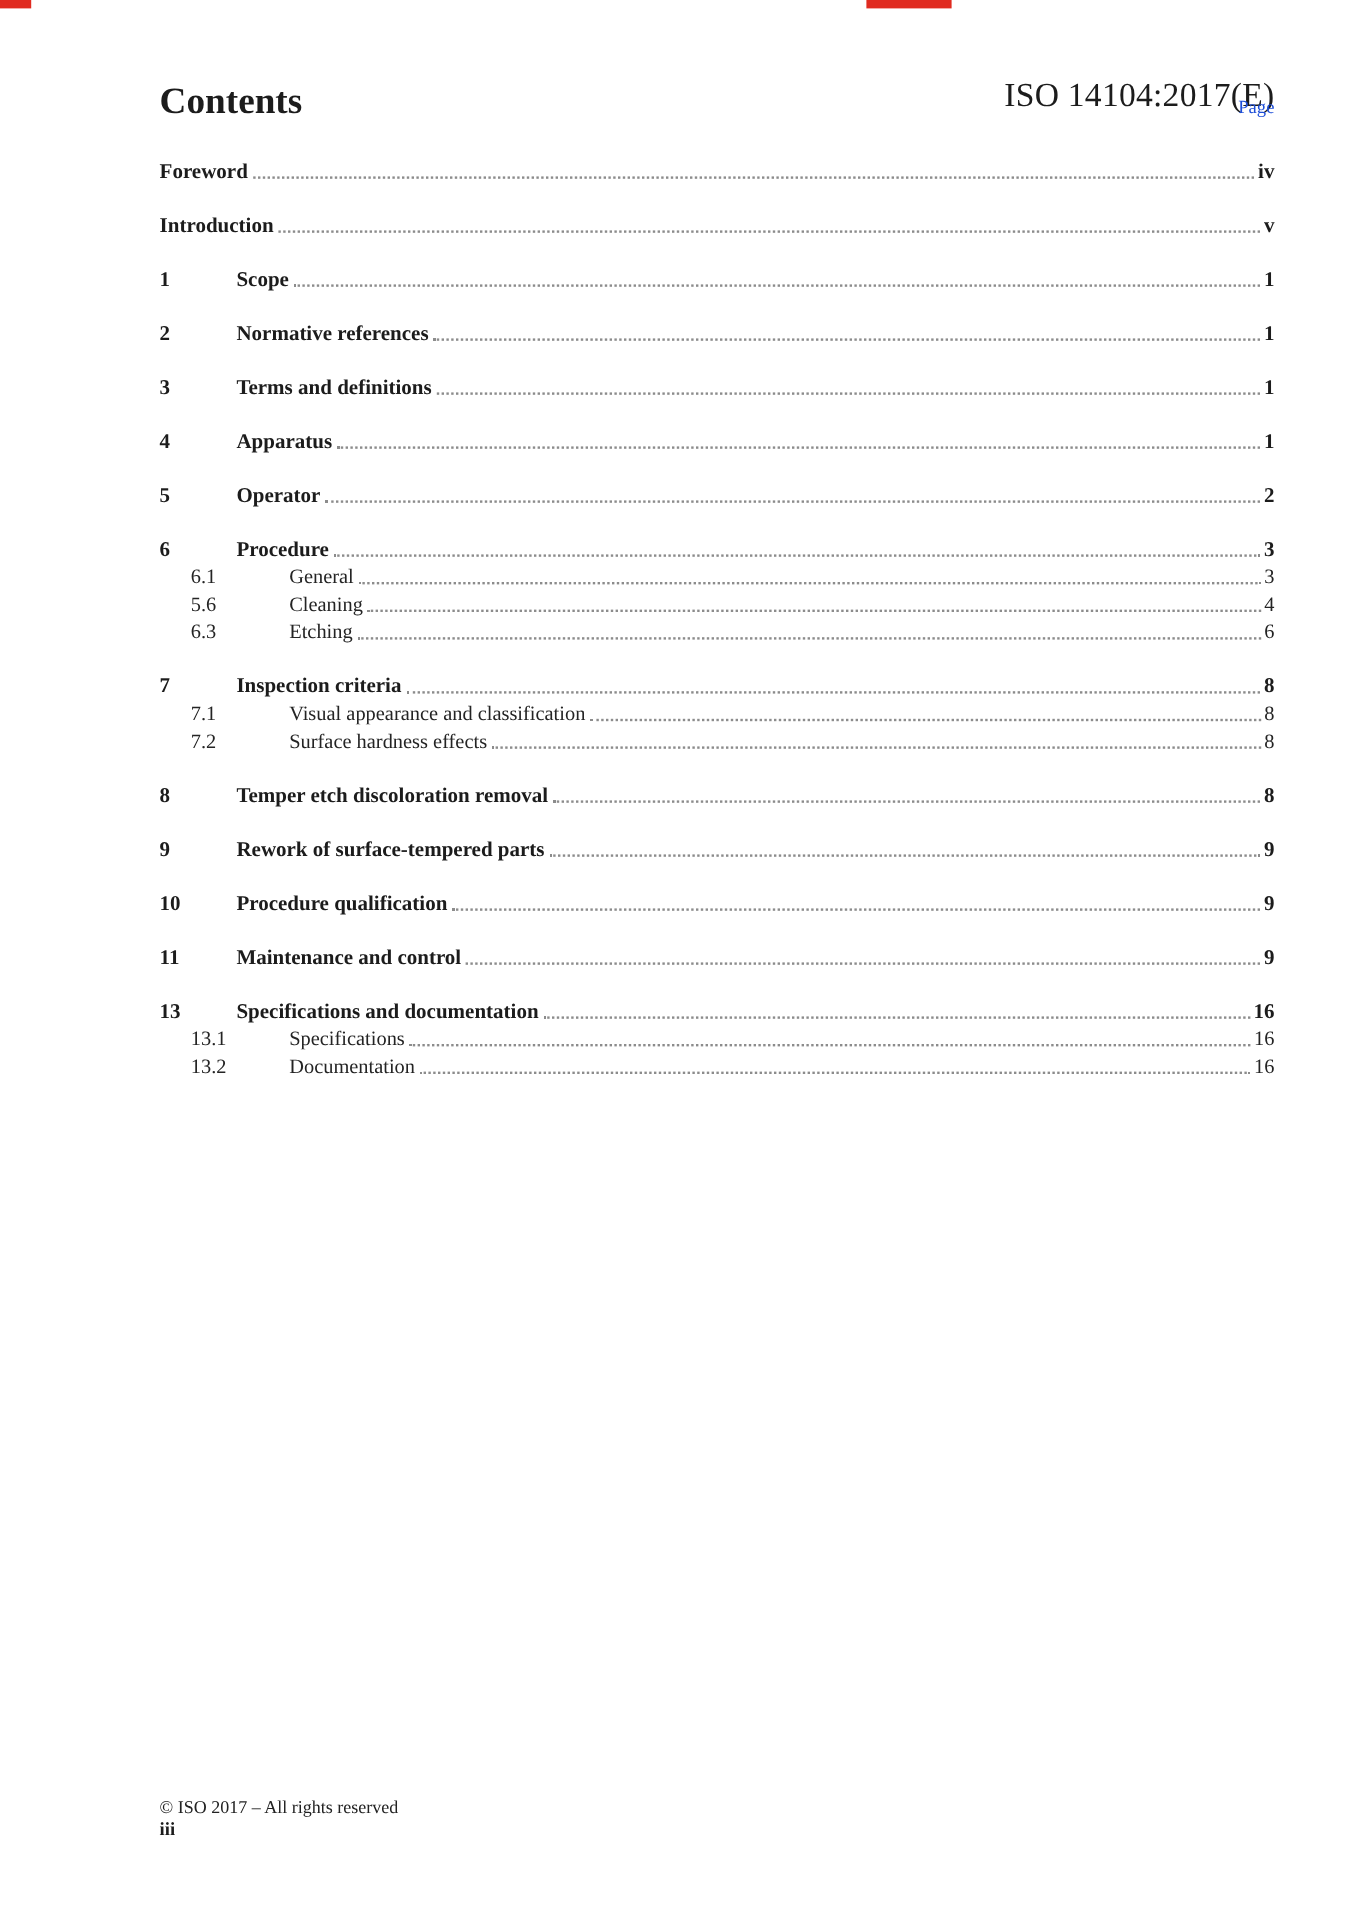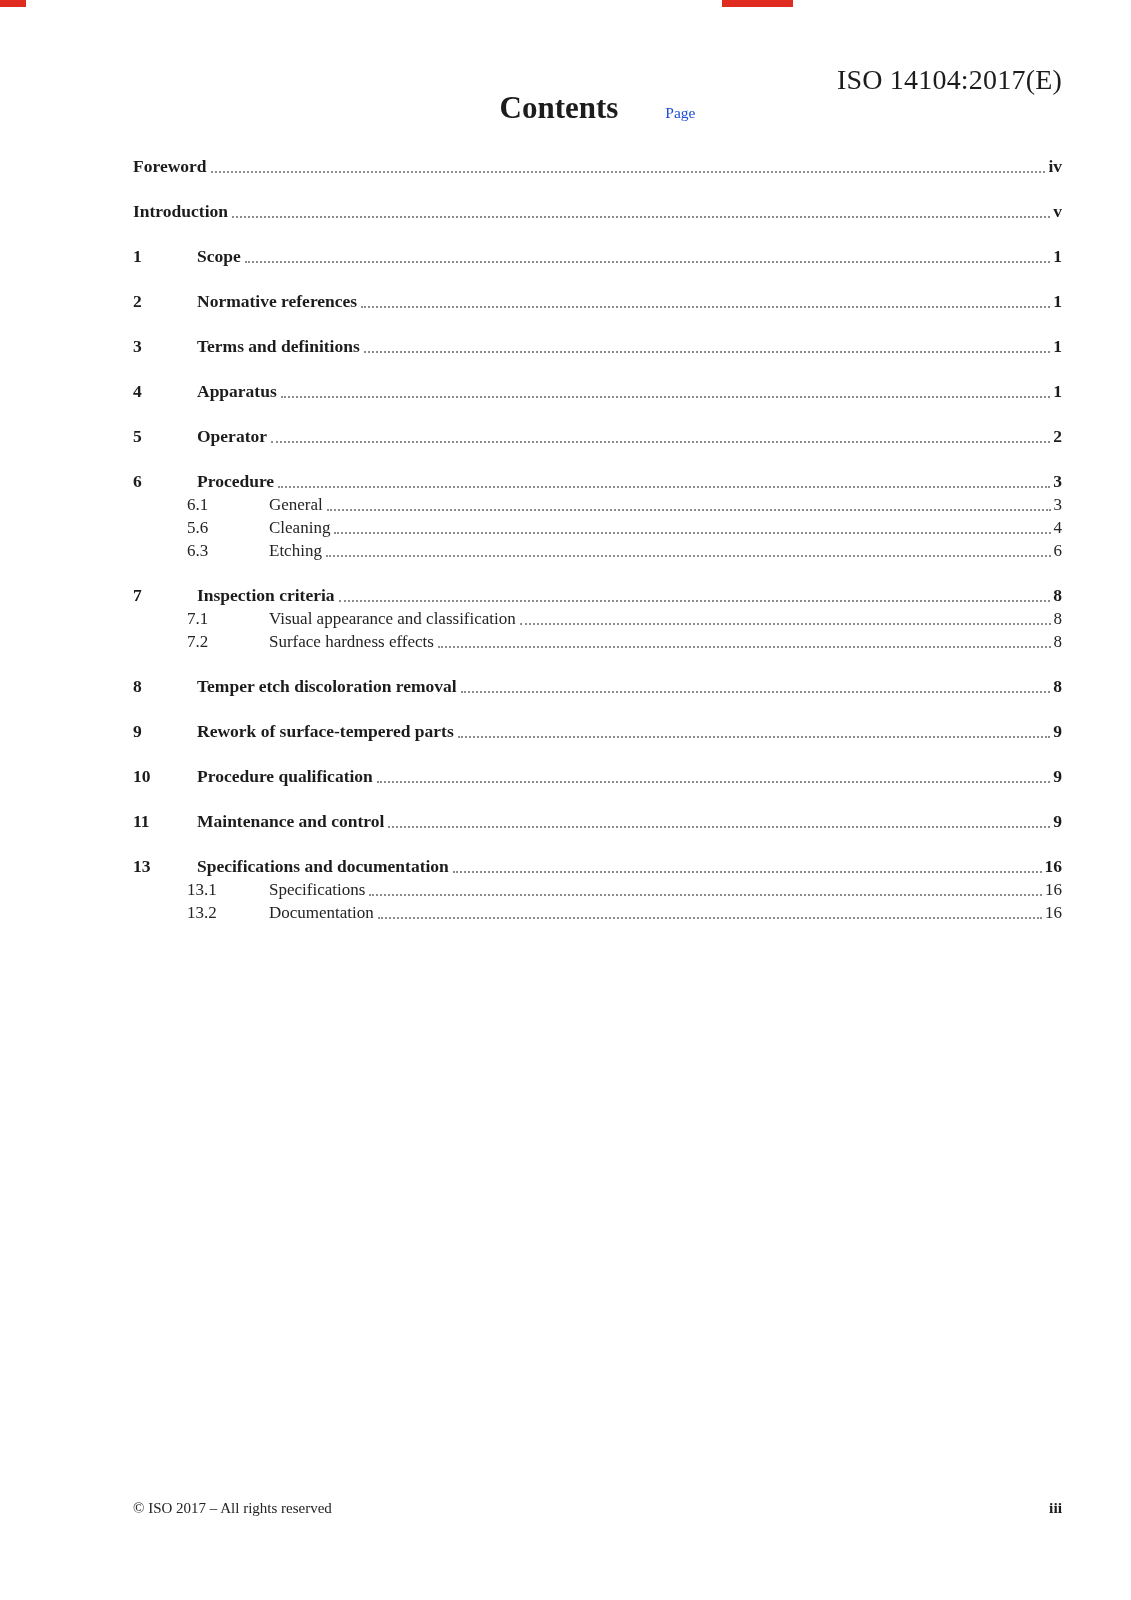--- a/index.html
+++ b/index.html
@@ -31,23 +31,23 @@
   }
 
   .content {
     position: absolute;
     left: 133px;
     right: 69px;
     top: 0;
   }
 
   .contents-row {
-    margin-top: 90px;
+    margin-top: 66px;
     display: flex;
-    justify-content: center;
+    justify-content: space-between;
     align-items: baseline;
     gap: 47px;
   }
   .contents-title {
     font-size: 31px;
     font-weight: bold;
   }
   .page-col-label {
     font-size: 15.5px;
     color: #1d4ed8;
@@ -61,21 +61,21 @@
     height: 21px;
     cursor: default;
   }
   .toc-row.main {
     margin-top: 24px;
     font-weight: bold;
     font-size: 17.5px;
   }
   .toc-row.sub {
     margin-top: 2px;
-    margin-left: 54px;
+    margin-left: 26px;
     font-size: 17px;
     color: #242424;
   }
   .toc-row:first-child { margin-top: 2px; }
 
   .toc-row.main .num { width: 64px; flex: none; }
   .toc-row.sub  .num { width: 82px; flex: none; }
   .toc-row .title { flex: none; white-space: nowrap; }
 
   .dots {
@@ -95,20 +95,21 @@
   .pagenum { flex: none; }
 
   .footer {
     position: absolute;
     top: 1499px;
     left: 133px;
     right: 69px;
     display: flex;
     justify-content: space-between;
     align-items: baseline;
+    flex-direction: column;
   }
   .footer-left  { font-size: 15px; color: #222; }
   .footer-right { font-size: 15.5px; font-weight: bold; }
 </style>
 </head>
 <body>
 
 <div class="red-mark left" style="background: rgb(224, 43, 32);"></div>
 <div class="red-mark center" style="background: rgb(224, 43, 32);"></div>
 

